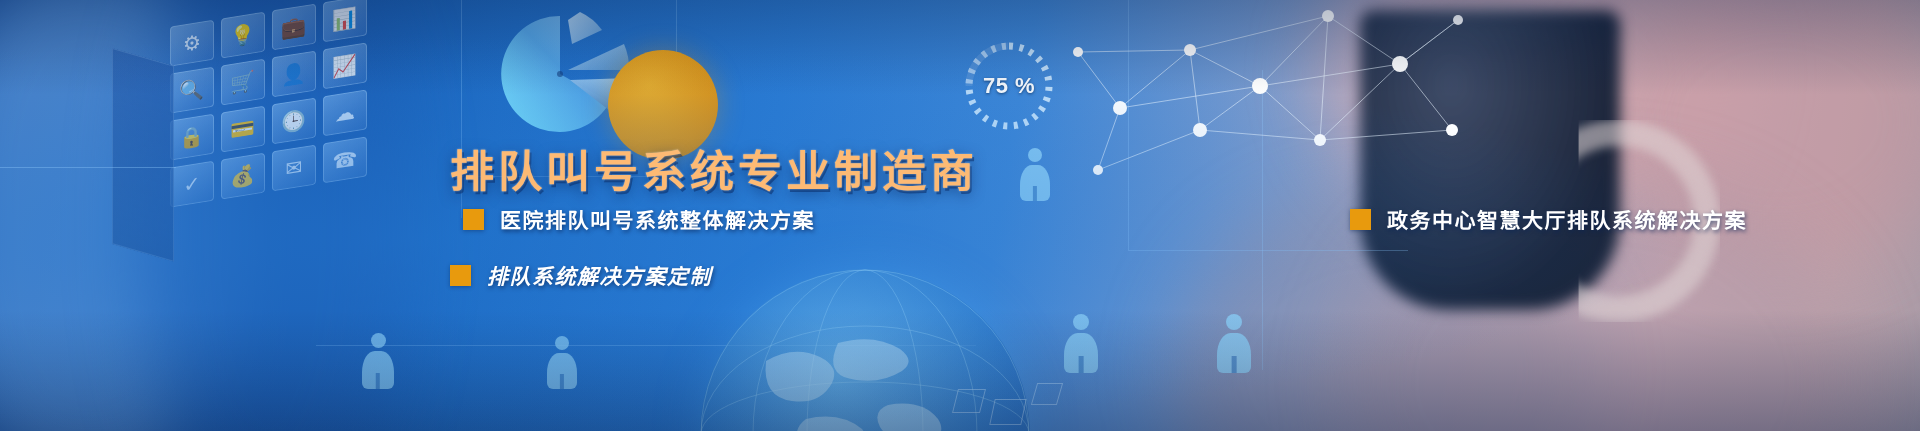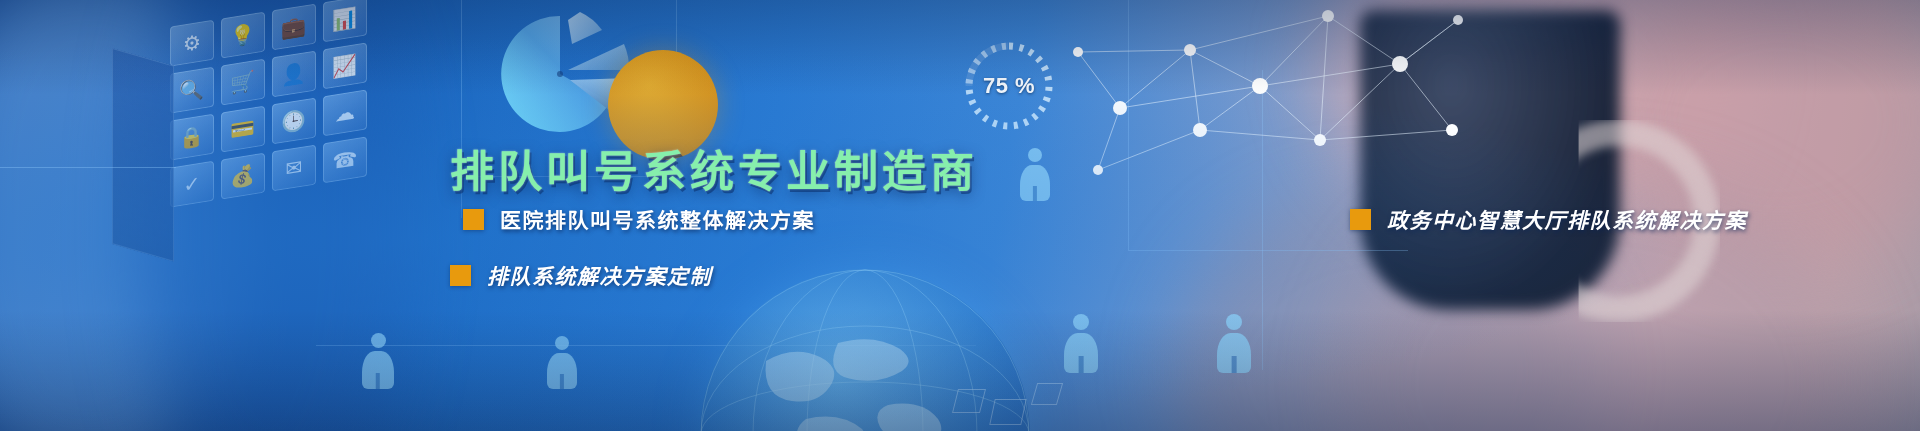--- a/index.html
+++ b/index.html
@@ -142,21 +142,21 @@
   }
 
   
   .sq{position:absolute;border:1px solid rgba(190,225,255,.55);}
 
   
   .content{position:absolute;left:0;top:0;width:100%;height:100%;}
   .headline{
     position:absolute;left:450px;top:136px;
     font-size:44px;font-weight:700;letter-spacing:4px;
-    color:#86efac;
+    color:#fdba74;
     white-space:nowrap;
     text-shadow:
       0 0 2px rgba(255,255,255,.55),
       2px 3px 0 rgba(10,45,105,.55),
       0 4px 14px rgba(5,30,80,.55);
     font-family:"Liberation Sans","DejaVu Sans",sans-serif;
   }
   .bullets{position:absolute;left:450px;top:204px;width:1100px;}
   .brow{position:relative;height:56px;}
   .bullet{
@@ -166,21 +166,21 @@
   .bullet .mark{
     width:21px;height:21px;flex:0 0 21px;
     background:#e89a0d;
     box-shadow:0 1px 4px rgba(10,40,90,.45);
   }
   .bullet .txt{
     font-size:21px;font-weight:700;letter-spacing:1.5px;color:#ffffff;
     text-shadow:1px 2px 4px rgba(8,35,85,.70);
     font-family:"Liberation Sans","DejaVu Sans",sans-serif;
   }
-  .bullet-right{left:900px;font-style:italic;}
+  .bullet-right{left:900px;}
 </style>
 </head>
 <body>
 
 <div id="banner">
 
   <div class="bg-base"></div>
   <div class="blob blob-a"></div>
   <div class="blob blob-b"></div>
   <div class="blob blob-c"></div>

